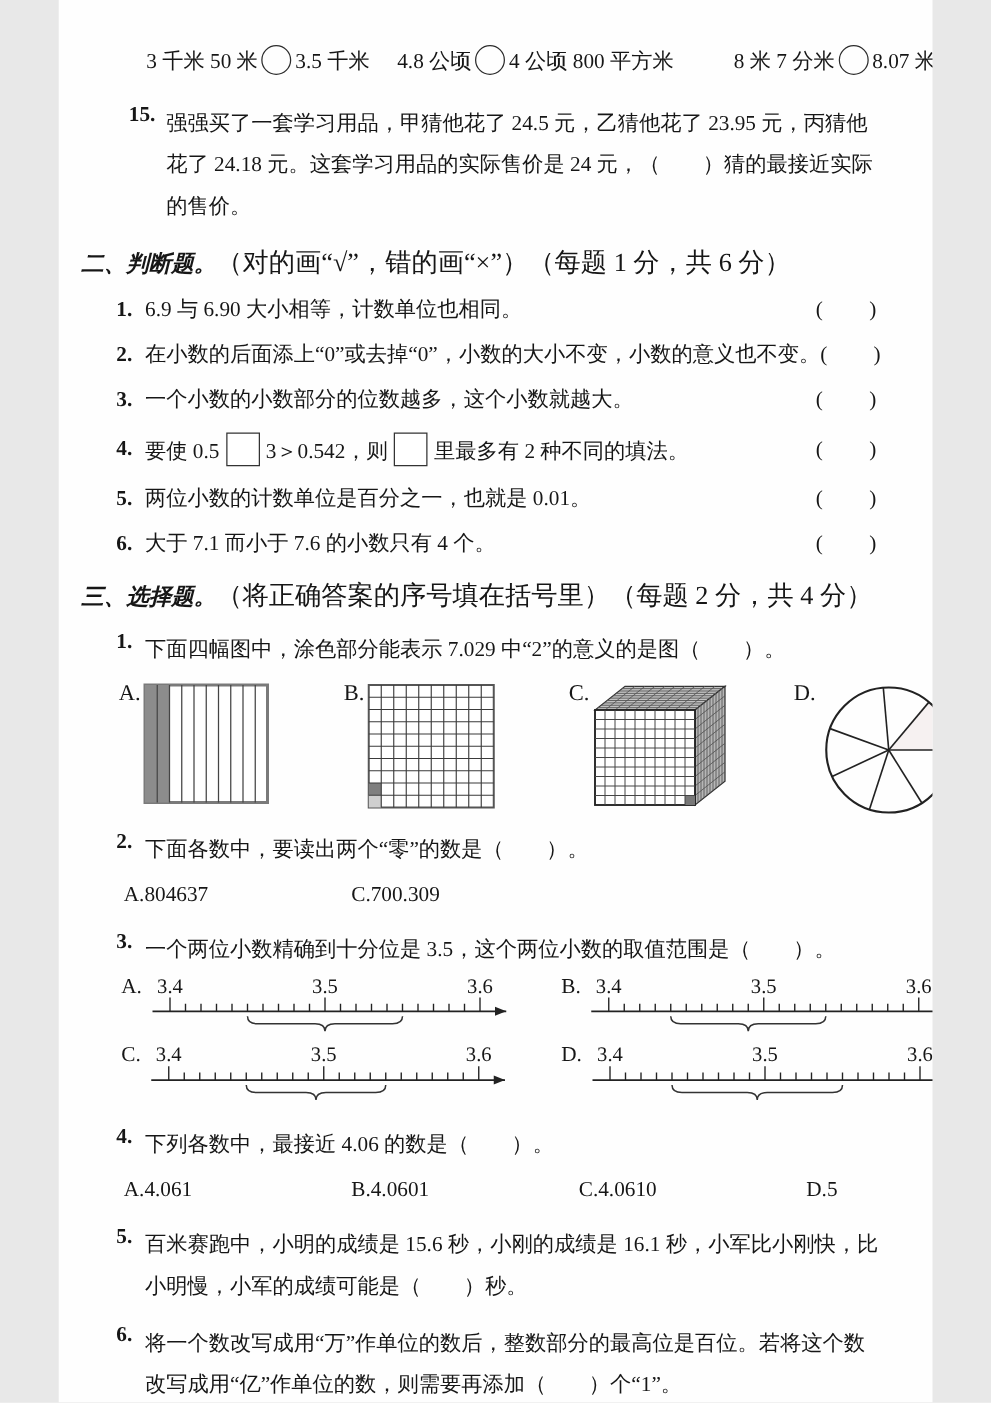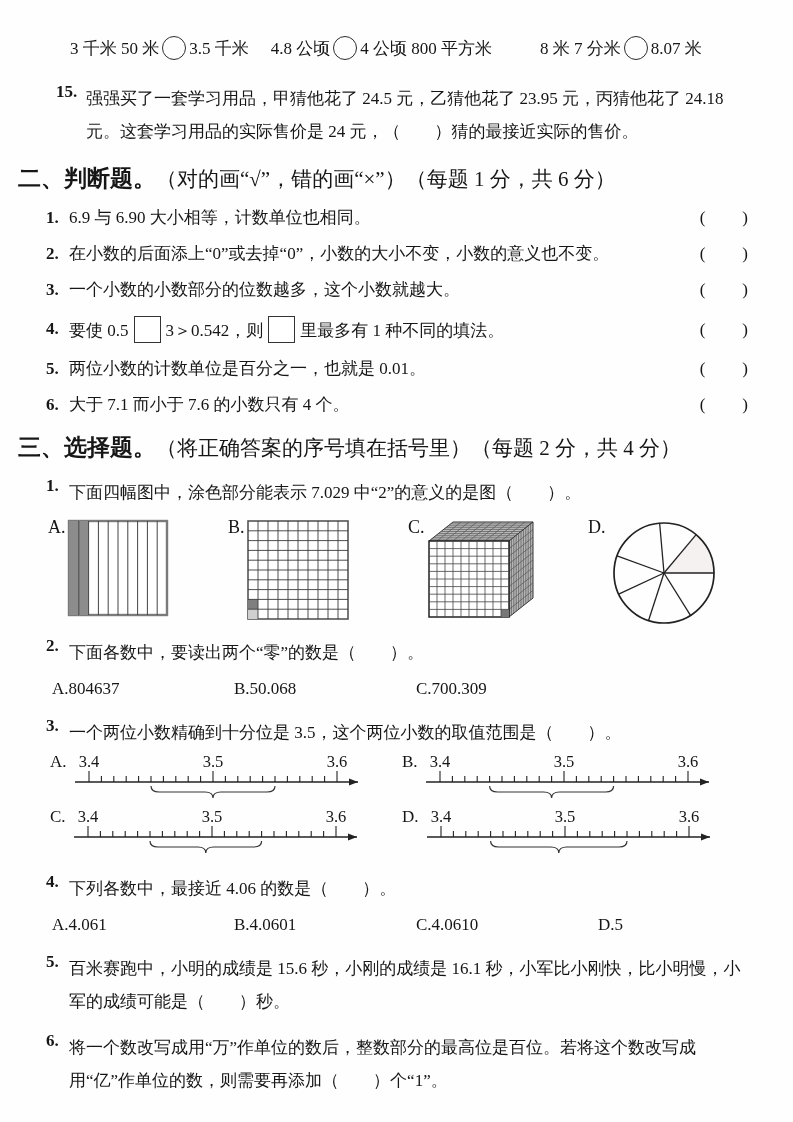--- a/index.html
+++ b/index.html
@@ -1,36 +1,36 @@
 <!DOCTYPE html>
 <html><head>
 <meta charset="utf-8">
 <style>
   html,body{margin:0;padding:0;background:#e8e8e8;}
   .page{
-    width:793px;height:1122px;margin:0 auto;background:#fefefe;color:#161616;
+    width:699px;height:1122px;margin:0 auto;background:#fefefe;color:#161616;
     font-family:"Liberation Serif","DejaVu Serif",serif;font-size:17px;
     box-sizing:border-box;padding:36px 40px 0 36px;position:relative;overflow:hidden;
   }
   
   .cmp-row{display:flex;align-items:center;padding-left:34px;height:24px;}
   .cmp-item{display:flex;align-items:center;white-space:nowrap;}
   .cmp-item.i2{margin-left:22px;text-align:center;}
   .cmp-item.i3{margin-left:48px;}
   .cmp-circle{width:22px;height:22px;border:1.6px solid #2c2c2c;border-radius:50%;display:inline-block;margin:0 3px;flex:none;}
   
   .q-row{display:flex;}
   .qnum{font-weight:bold;flex:none;}
   .qtext{line-height:33px;}
   
   .q15{margin-top:22px;}
   .q15 .qnum{width:30px;margin-left:20px;}
   
   .sec-head{margin-top:15px;margin-left:-18px;white-space:nowrap;}
-  .sec-title{font-weight:bold;font-size:23px;}
+  .sec-title{font-weight:bold;font-size:18px;font-style:italic;}
   .sec-sub{font-size:21px;}
   
   .j-row{display:flex;align-items:center;margin-top:11px;height:25px;}
   .j-row.tall{height:32px;}
   .j-num{font-weight:bold;width:23px;margin-left:10px;flex:none;}
   .j-text{flex:1;white-space:nowrap;}
   .j-bracket{flex:none;margin-right:4px;letter-spacing:1px;}
   .blank-box{display:inline-block;width:25px;height:25px;border:1.3px solid #333;vertical-align:-7px;margin:0 5px;background:#fff;}
   
   .c-row{display:flex;margin-top:13px;}
@@ -90,21 +90,21 @@
     <span class="j-text">在小数的后面添上“0”或去掉“0”，小数的大小不变，小数的意义也不变。</span>
     <span class="j-bracket">(　　)</span>
   </div>
   <div class="j-row">
     <span class="j-num">3.</span>
     <span class="j-text">一个小数的小数部分的位数越多，这个小数就越大。</span>
     <span class="j-bracket">(　　)</span>
   </div>
   <div class="j-row tall">
     <span class="j-num">4.</span>
-    <span class="j-text"><span>要使 0.5</span><span class="blank-box"></span><span>3＞0.542，则</span><span class="blank-box"></span><span>里最多有 1 种不同的填法。</span></span>
+    <span class="j-text"><span>要使 0.5</span><span class="blank-box"></span><span>3＞0.542，则</span><span class="blank-box"></span><span>里最多有 2 种不同的填法。</span></span>
     <span class="j-bracket">(　　)</span>
   </div>
   <div class="j-row">
     <span class="j-num">5.</span>
     <span class="j-text">两位小数的计数单位是百分之一，也就是 0.01。</span>
     <span class="j-bracket">(　　)</span>
   </div>
   <div class="j-row">
     <span class="j-num">6.</span>
     <span class="j-text">大于 7.1 而小于 7.6 的小数只有 4 个。</span>
@@ -241,21 +241,20 @@
           </svg></div>
     </div>
   </div>
 
   <div class="c-row">
     <span class="c-num">2.</span>
     <span class="c-text">下面各数中，要读出两个“零”的数是（　　）。</span>
   </div>
   <div class="opts">
     <span class="opt">A.804637</span>
-    <span class="opt">B.50.068</span>
     <span class="opt">C.700.309</span>
   </div>
 
   <div class="c-row">
     <span class="c-num">3.</span>
     <span class="c-text">一个两位小数精确到十分位是 3.5，这个两位小数的取值范围是（　　）。</span>
   </div>
   <div class="numlines">
     <div class="numline">
       <span class="nl-label">A.</span>

